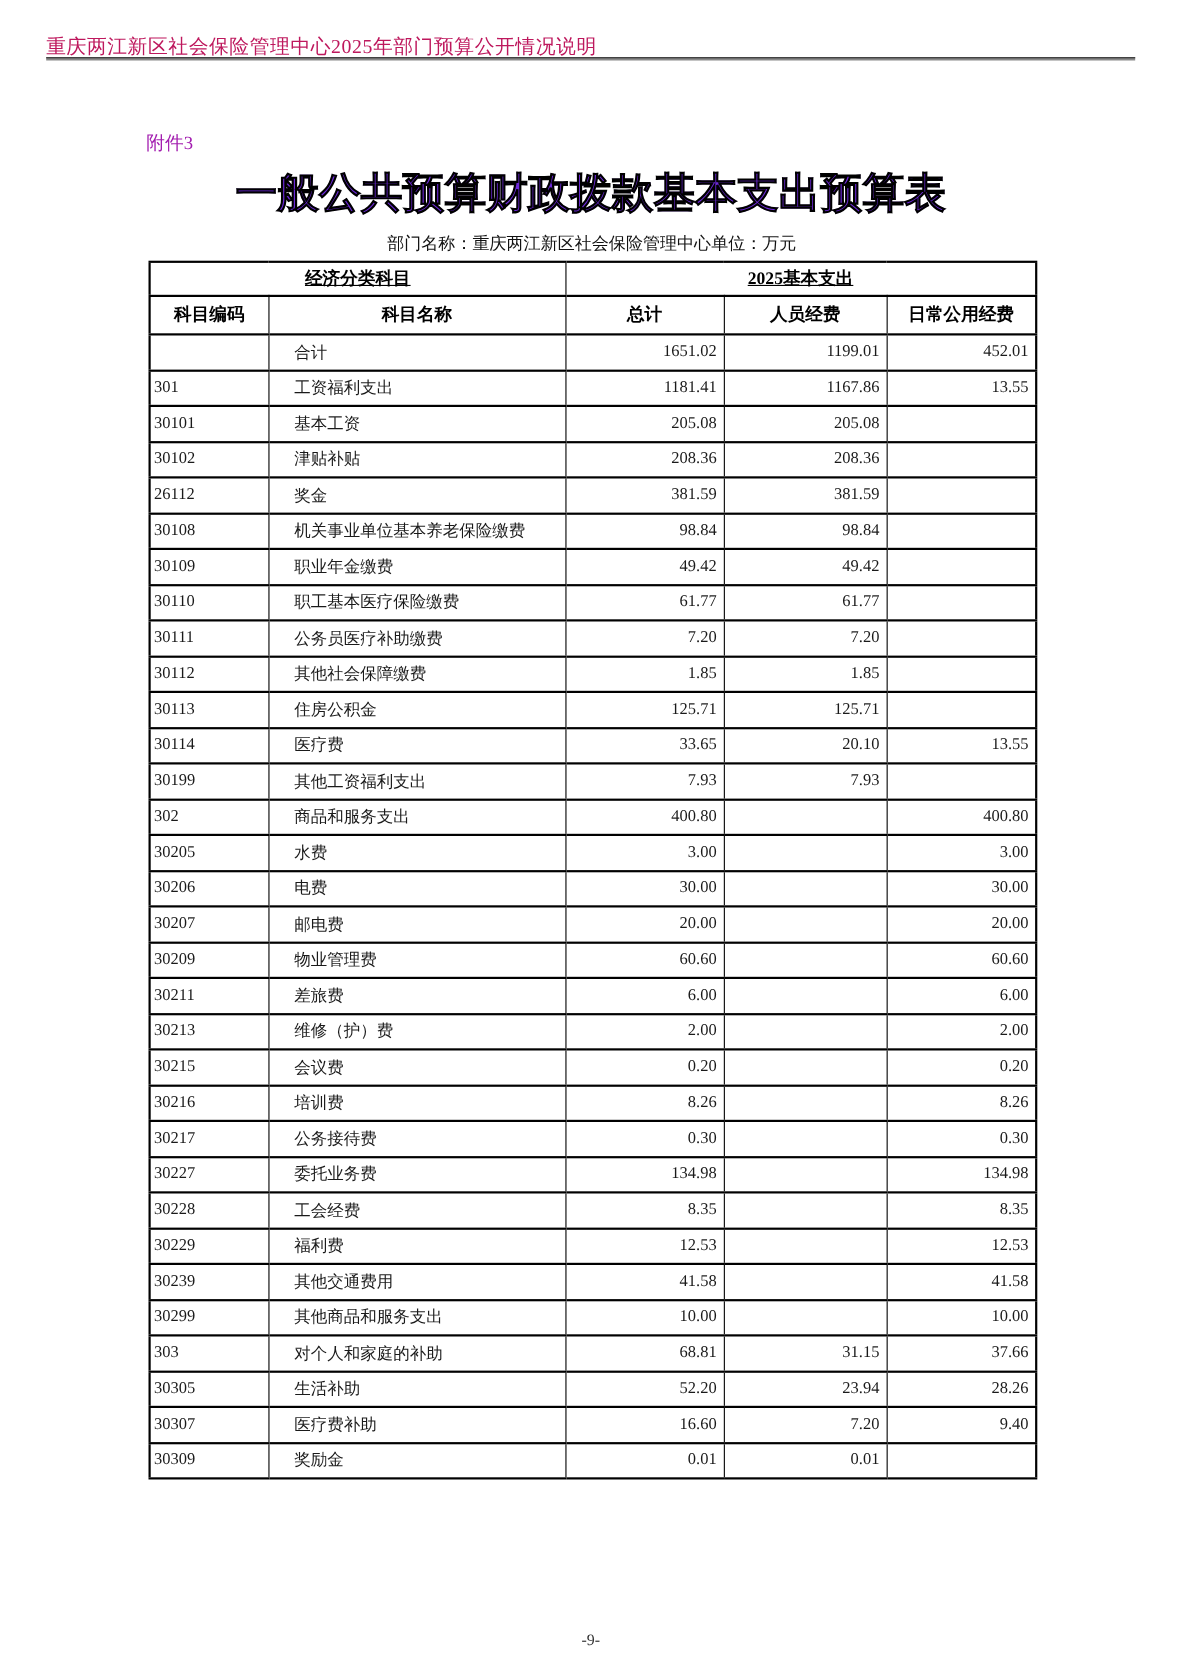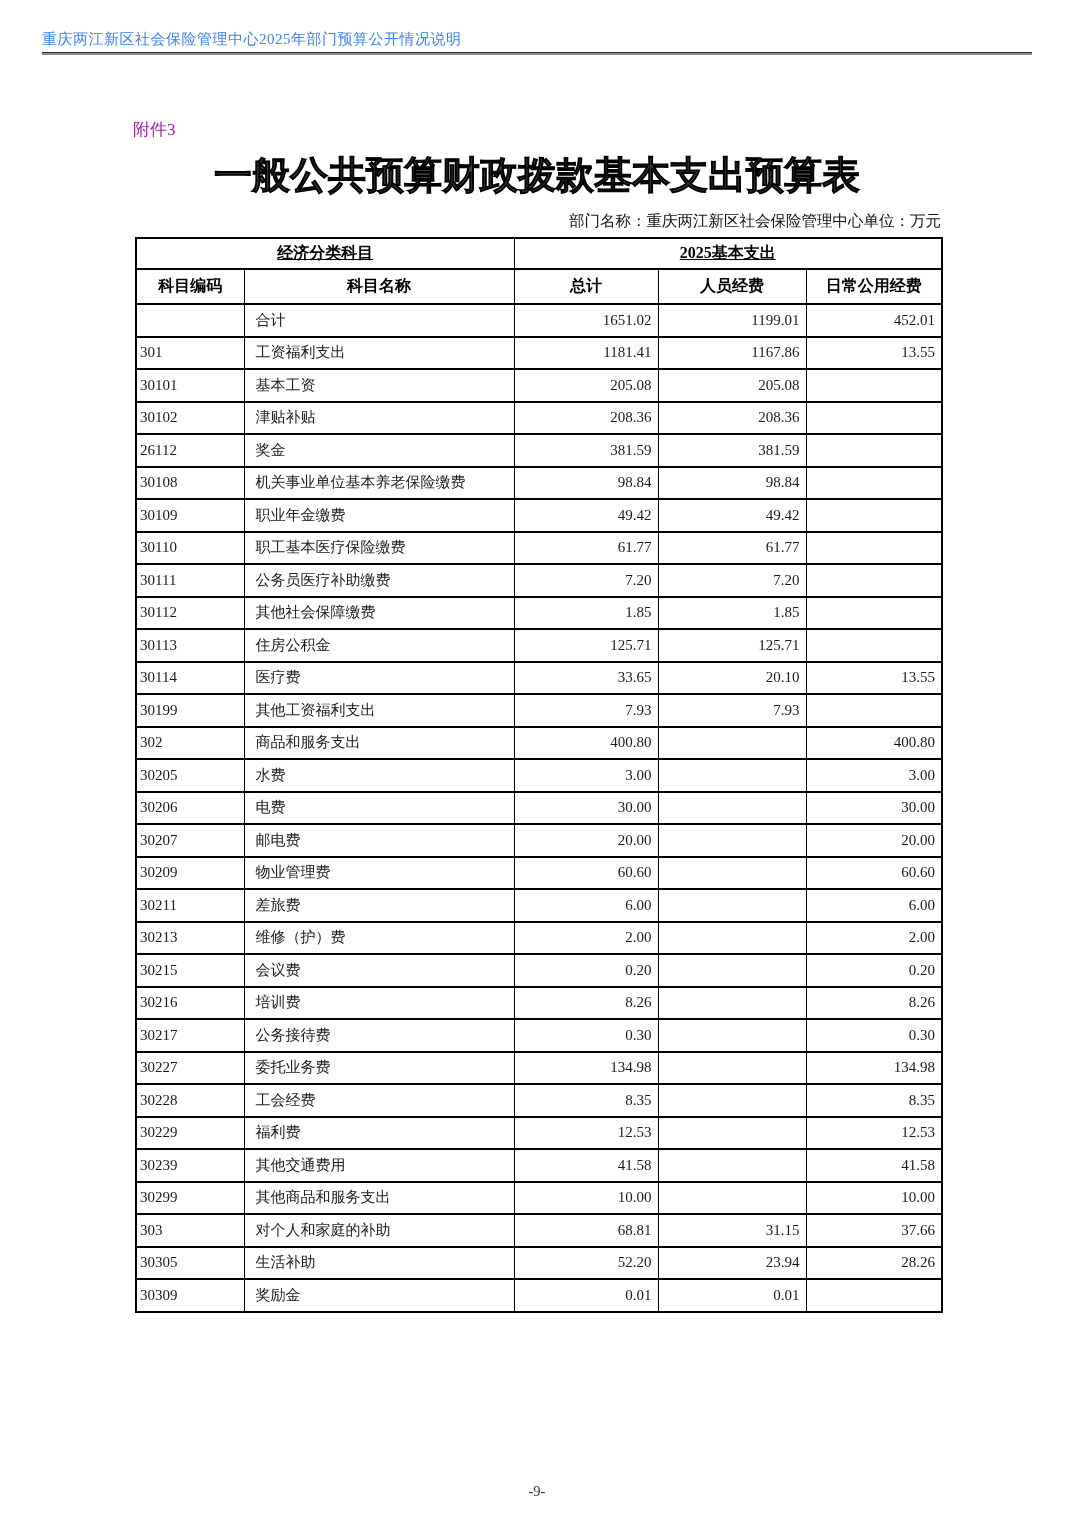--- a/index.html
+++ b/index.html
@@ -12,23 +12,23 @@
     height: 1520px;
     position: relative;
     font-family: "Liberation Serif", "DejaVu Serif", serif;
     color: #000000;
     overflow: hidden;
   }
   .doc-header-text {
     position: absolute;
     left: 42px;
     top: 30px;
-    font-size: 15px;
+    font-size: 18px;
     letter-spacing: 0.5px;
-    color: #3b82f6;
+    color: #be185d;
     white-space: nowrap;
     font-family: Liberation Serif, serif;
   }
   .doc-header-rule {
     position: absolute;
     left: 42px;
     top: 52px;
     width: 990px;
     height: 2px;
     background: #8a8a8a;
@@ -44,30 +44,30 @@
   .title {
     position: absolute;
     left: 0;
     top: 150px;
     width: 100%;
     margin: 0;
     text-align: center;
     font-size: 38px;
     font-weight: 900;
     letter-spacing: 0px;
-    color: #404040;
+    color: #6d28d9;
     -webkit-text-stroke: 0.8px #000;
   }
   .meta-row {
     position: absolute;
     left: 135px;
     top: 211px;
     width: 806px;
     display: flex;
-    justify-content: flex-end;
+    justify-content: center;
     align-items: baseline;
     font-size: 15.5px;
     color: #111;
   }
   table.budget-table {
     position: absolute;
     left: 135px;
     top: 237px;
     width: 806px;
     border-collapse: collapse;
@@ -91,21 +91,21 @@
   }
   .budget-table thead tr.group-row th { height: 29px; text-decoration: underline; }
   .budget-table thead tr.cols-row th { height: 33px; }
   .budget-table tbody td {
     height: 30.5px;
     font-size: 15px;
     vertical-align: middle;
     color: #1a1a1a;
   }
   .budget-table td.col-code { text-align: left; padding-left: 3px; }
-  .budget-table td.col-name { text-align: left; padding-left: 11px; }
+  .budget-table td.col-name { text-align: left; padding-left: 23px; }
   .budget-table td.col-num  { text-align: right; padding-right: 6px; }
   .page-footer {
     position: absolute;
     left: 0;
     top: 1483px;
     width: 100%;
     text-align: center;
     font-size: 14.5px;
     color: #333;
   }
@@ -353,20 +353,27 @@
           <td class="col-num">37.66</td>
         </tr>
         <tr>
           <td class="col-code">30305</td>
           <td class="col-name">生活补助</td>
           <td class="col-num">52.20</td>
           <td class="col-num">23.94</td>
           <td class="col-num">28.26</td>
         </tr>
         <tr>
+          <td class="col-code">30307</td>
+          <td class="col-name">医疗费补助</td>
+          <td class="col-num">16.60</td>
+          <td class="col-num">7.20</td>
+          <td class="col-num">9.40</td>
+        </tr>
+        <tr>
           <td class="col-code">30309</td>
           <td class="col-name">奖励金</td>
           <td class="col-num">0.01</td>
           <td class="col-num">0.01</td>
           <td class="col-num"></td>
         </tr>
       </tbody>
   </table>
 
   <div class="page-footer">-9-</div>

